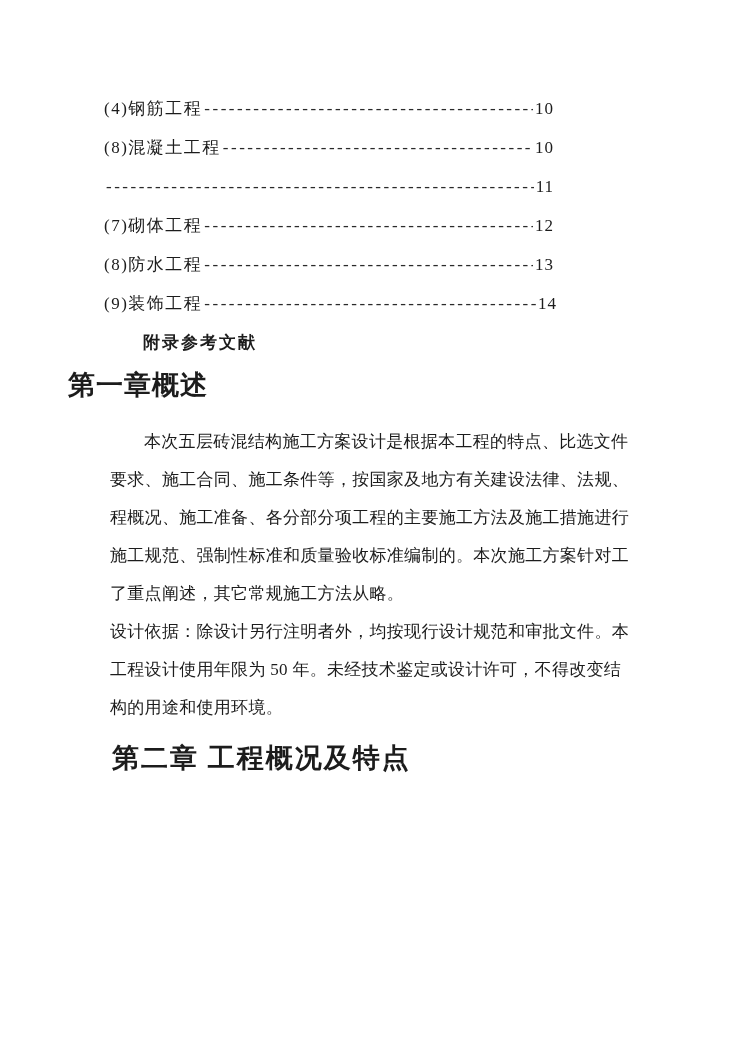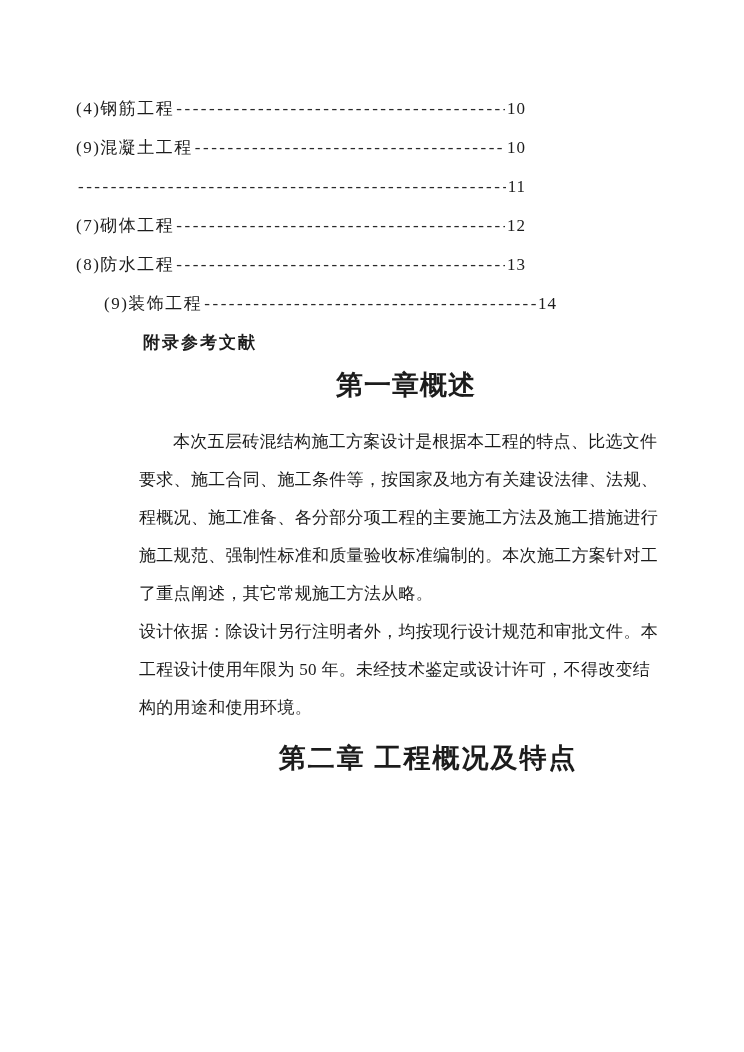--- a/index.html
+++ b/index.html
@@ -6,61 +6,61 @@
   .page{
     width:744px;height:1052px;background:#ffffff;color:#1c1c1c;
     font-family:"Liberation Serif","DejaVu Serif",serif;
     position:relative;overflow:hidden;
   }
   
   .toc{padding-top:89px;}
   .toc-row{
     display:flex;align-items:baseline;
     height:39px;line-height:39px;
-    margin-left:76px;width:450px;
+    margin-left:104px;width:450px;
     font-size:17px;
   }
   .toc-row-outdent{margin-left:104px;width:453px;}
   .toc-label{white-space:nowrap;letter-spacing:1.5px;}
   .toc-leader{
     flex:1;overflow:hidden;white-space:nowrap;
     letter-spacing:2.5px;margin:0 2px;color:#2a2a2a;
   }
   .toc-page{white-space:nowrap;letter-spacing:1px;}
   
   .appendix{
     margin:0 0 0 143px;font-size:17px;font-weight:bold;
     line-height:39px;letter-spacing:2px;
   }
   
-  .ch-title{font-weight:bold;font-size:27px;line-height:40px;margin:0;text-align:center;}
+  .ch-title{font-weight:bold;font-size:27px;line-height:40px;margin:0;}
   .ch1-title{margin:3px 0 0 68px;letter-spacing:1px;}
   .ch2-title{margin:11px 0 0 112px;letter-spacing:2px;}
   
   .body-block{margin-left:110px;width:540px;font-size:17px;}
   .ch1-body{margin-top:18px;}
   .ch1-body .doc-line{height:38px;line-height:38px;}
   .ch2-body{margin-top:9px;}
   .ch2-body .doc-line{height:39px;line-height:39px;}
-  .doc-line{white-space:nowrap;letter-spacing:0.3px;margin-left:29px;}
+  .doc-line{white-space:nowrap;letter-spacing:0.3px;}
   .first-indent{text-indent:34px;}
 </style>
 </head>
 <body>
 
 <div class="page">
 
   <div class="toc">
       <div class="toc-row">
         <span class="toc-label">(4)钢筋工程</span>
         <span class="toc-leader">------------------------------------------------------------------------</span>
         <span class="toc-page">10</span>
       </div>
       <div class="toc-row">
-        <span class="toc-label">(9)混凝土工程</span>
+        <span class="toc-label">(8)混凝土工程</span>
         <span class="toc-leader">------------------------------------------------------------------------</span>
         <span class="toc-page">10</span>
       </div>
       <div class="toc-row">
         <span class="toc-leader">------------------------------------------------------------------------</span>
         <span class="toc-page">11</span>
       </div>
       <div class="toc-row">
         <span class="toc-label">(7)砌体工程</span>
         <span class="toc-leader">------------------------------------------------------------------------</span>

